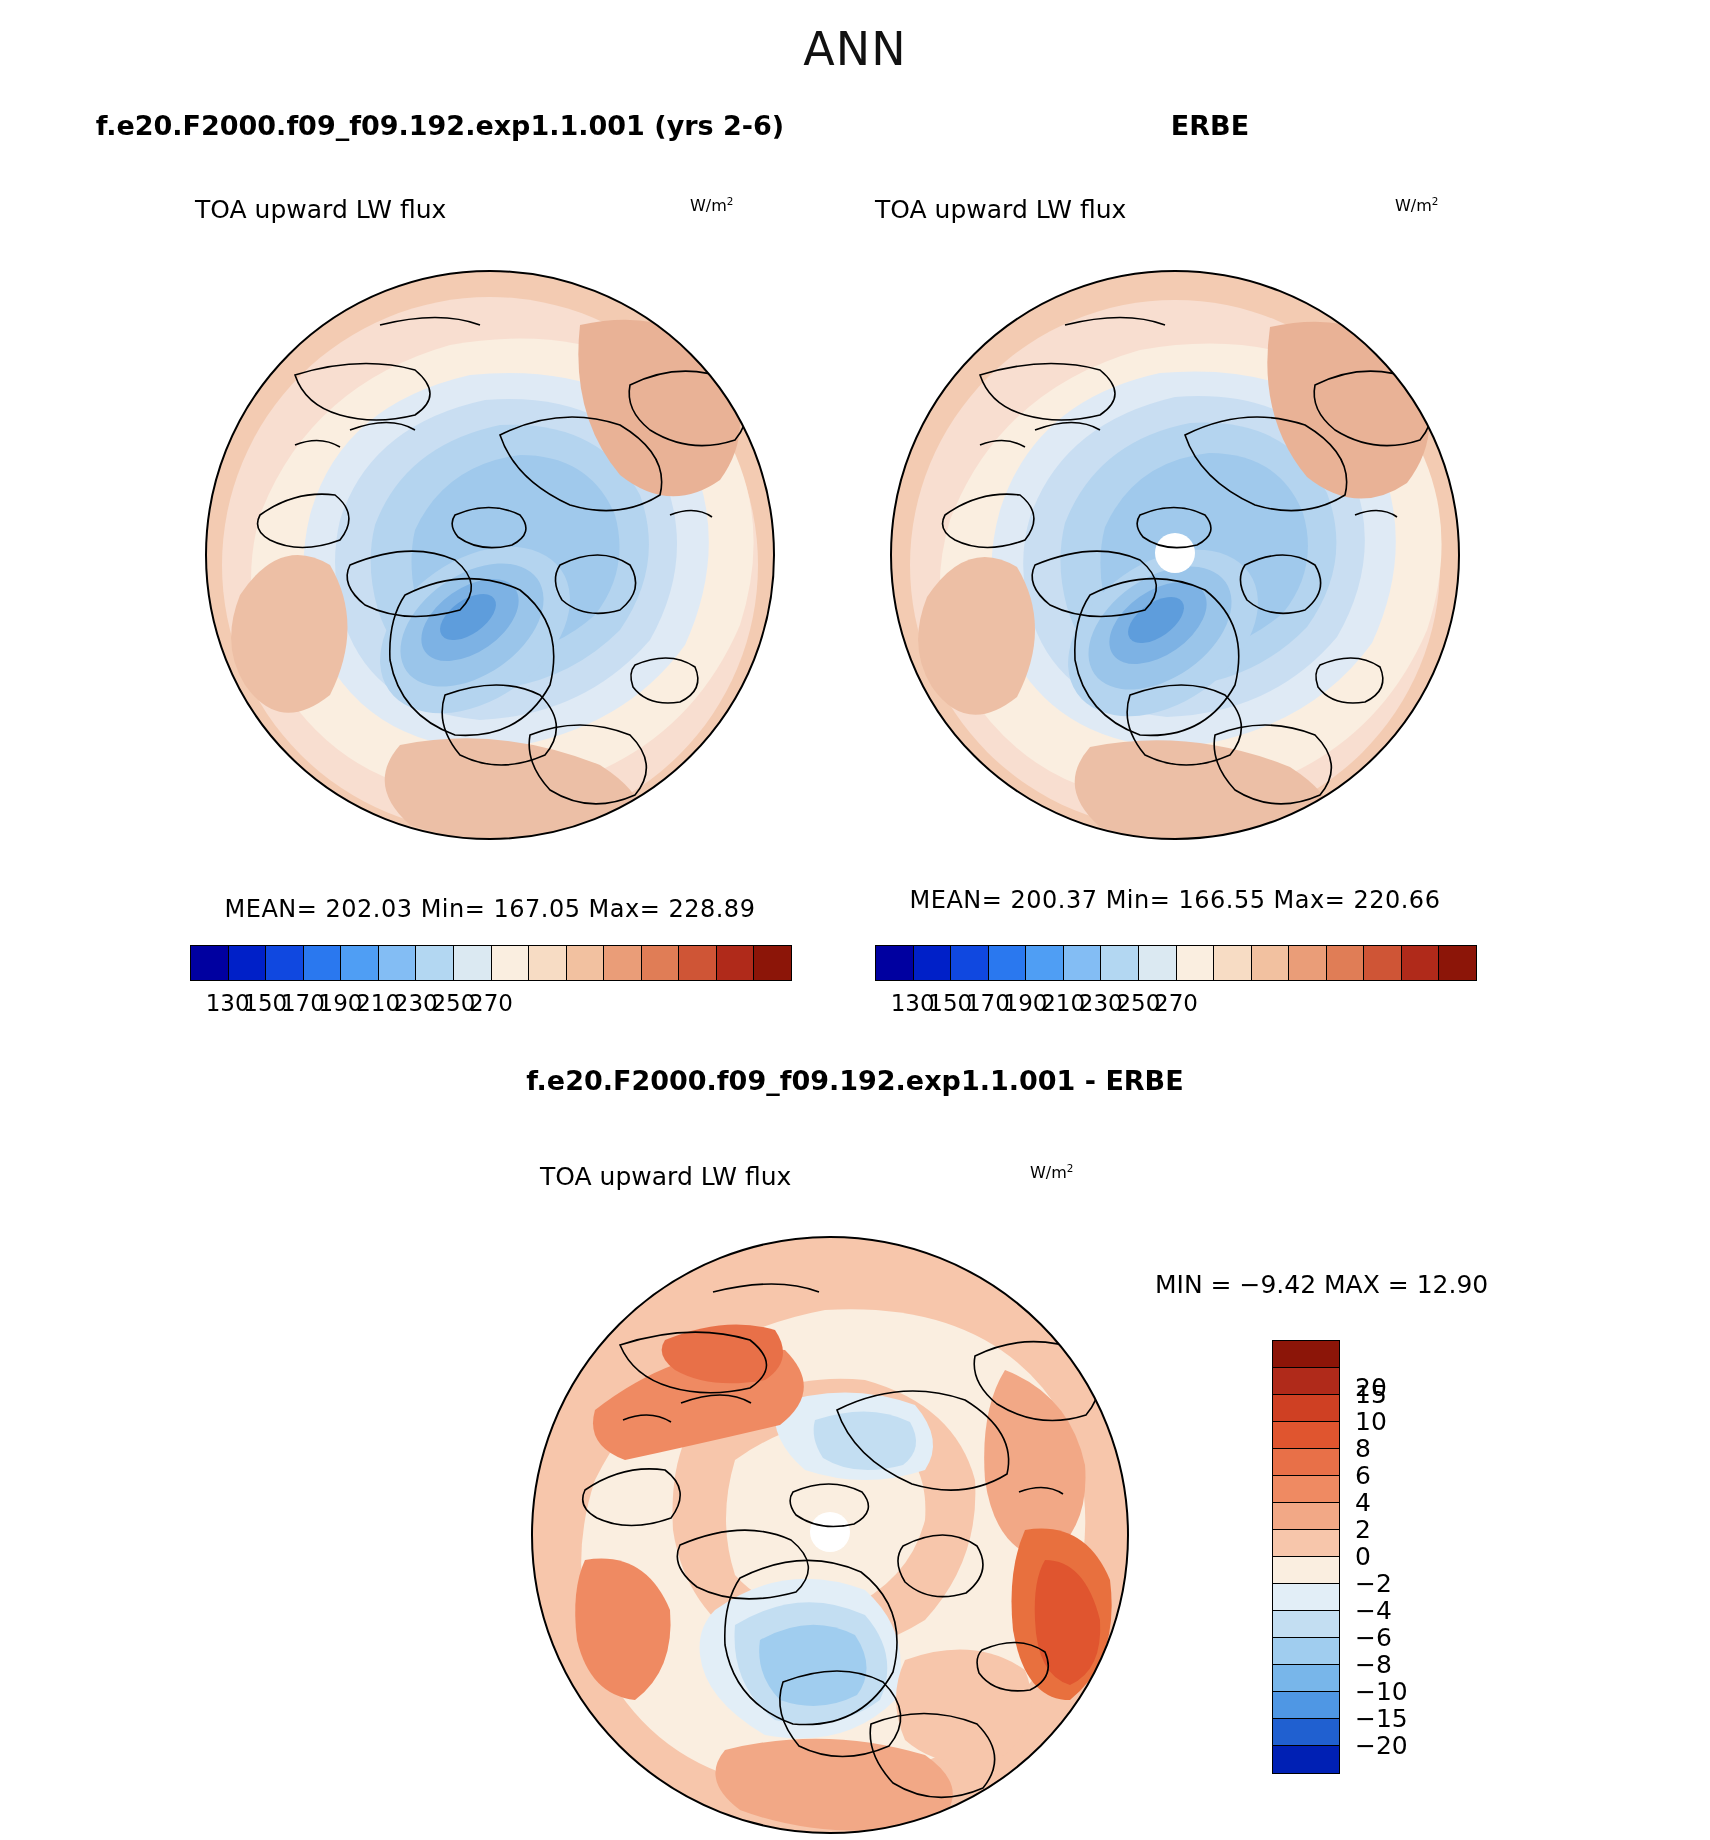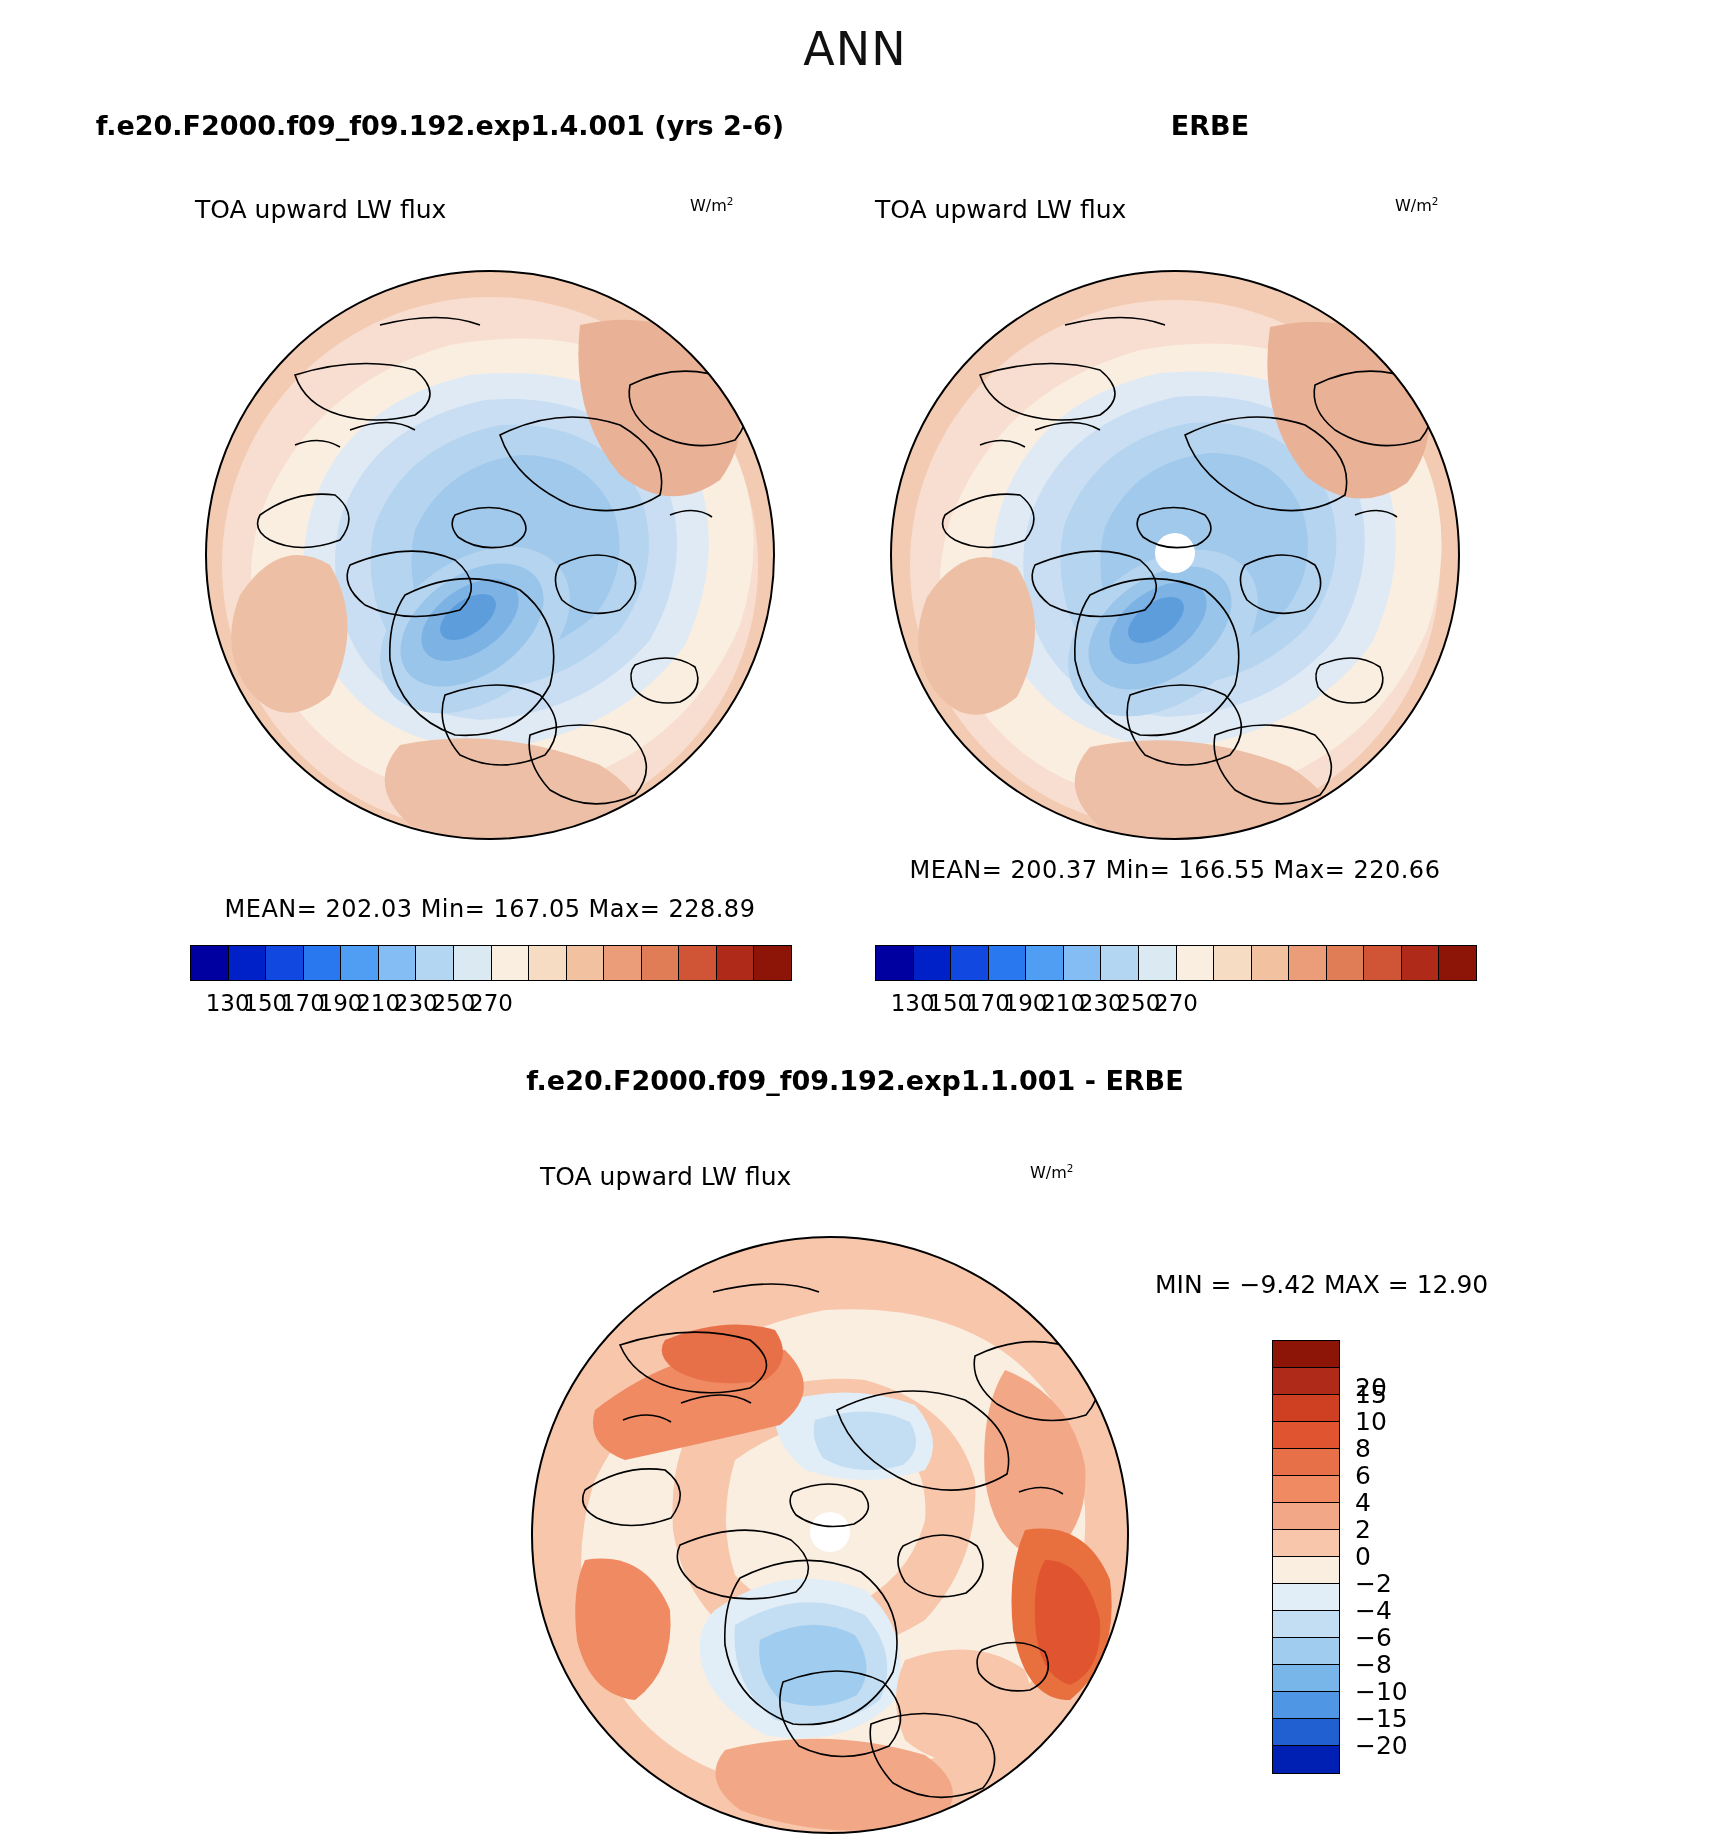--- a/index.html
+++ b/index.html
@@ -52,21 +52,21 @@
 
   #diff-minmax{position:absolute;font-size:25px;}
 
   svg{display:block;}
 </style>
 </head>
 <body>
 
 <div class="abs center" id="main-title">ANN</div>
 
-<div class="abs center panel-title" id="left-panel-title">f.e20.F2000.f09_f09.192.exp1.4.001 (yrs 2-6)</div>
+<div class="abs center panel-title" id="left-panel-title">f.e20.F2000.f09_f09.192.exp1.1.001 (yrs 2-6)</div>
 
 <div class="abs var-label" style="top:195px;left:195px;">TOA upward LW flux</div>
 <div class="abs unit-label" style="top:195px;left:690px;"><span>W/m</span><sup>2</sup></div>
 
 <div class="map-wrap" style="top:265px;left:200px;">
 <svg width="580" height="580" viewBox="0 0 580 580">
   <defs>
     <clipPath id="clipL">
           <circle cx="290" cy="290" r="284"></circle>
         </clipPath>
@@ -190,21 +190,21 @@
     <path d="M95,180 Q120,170 140,182"></path>
     <path d="M255,250 Q290,235 320,250 Q335,268 312,280 Q280,288 258,272 Q248,260 255,250 Z"></path>
     <path d="M435,400 Q470,385 495,402 Q505,425 480,437 Q448,442 433,422 Q428,408 435,400 Z"></path>
     <path d="M470,250 Q495,240 512,252"></path>
     <path d="M180,60 Q240,45 280,60"></path>
   </g>
   <circle cx="290" cy="290" r="284" fill="none" stroke="#000" stroke-width="2"></circle>
 </svg>
 </div>
 
-<div class="abs stats" style="top:856px;left:885px;width:580px;text-align:center;">MEAN=  200.37   Min=  166.55   Max=  220.66</div>
+<div class="abs stats" style="top:886px;left:885px;width:580px;text-align:center;">MEAN=  200.37   Min=  166.55   Max=  220.66</div>
 
 <div class="cbar" id="right-cbar" style="top:945px;left:875px;width:600px;">
     <div style="background: rgb(0, 0, 160);"></div>
     <div style="background: rgb(0, 32, 200);"></div>
     <div style="background: rgb(16, 72, 224);"></div>
     <div style="background: rgb(42, 120, 239);"></div>
     <div style="background: rgb(79, 158, 244);"></div>
     <div style="background: rgb(131, 189, 244);"></div>
     <div style="background: rgb(179, 215, 242);"></div>
     <div style="background: rgb(219, 233, 242);"></div>

